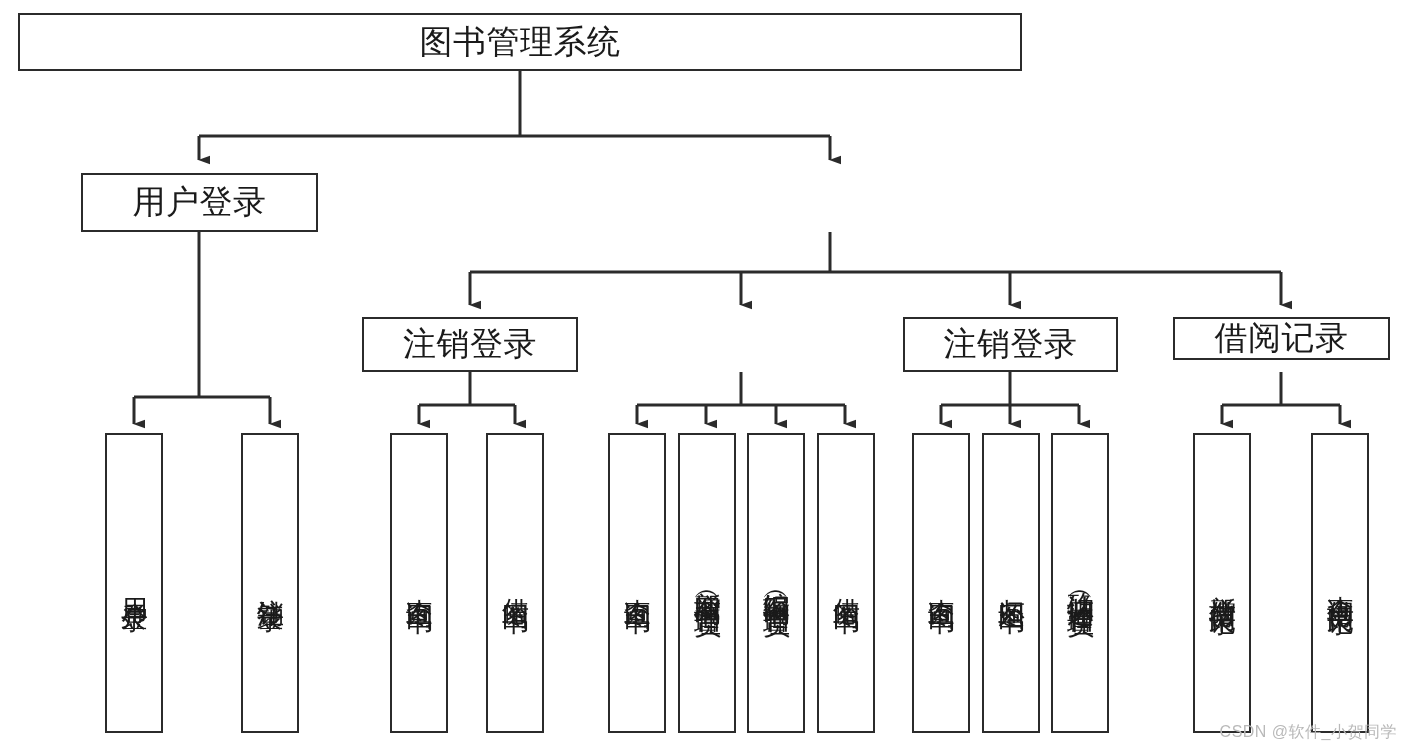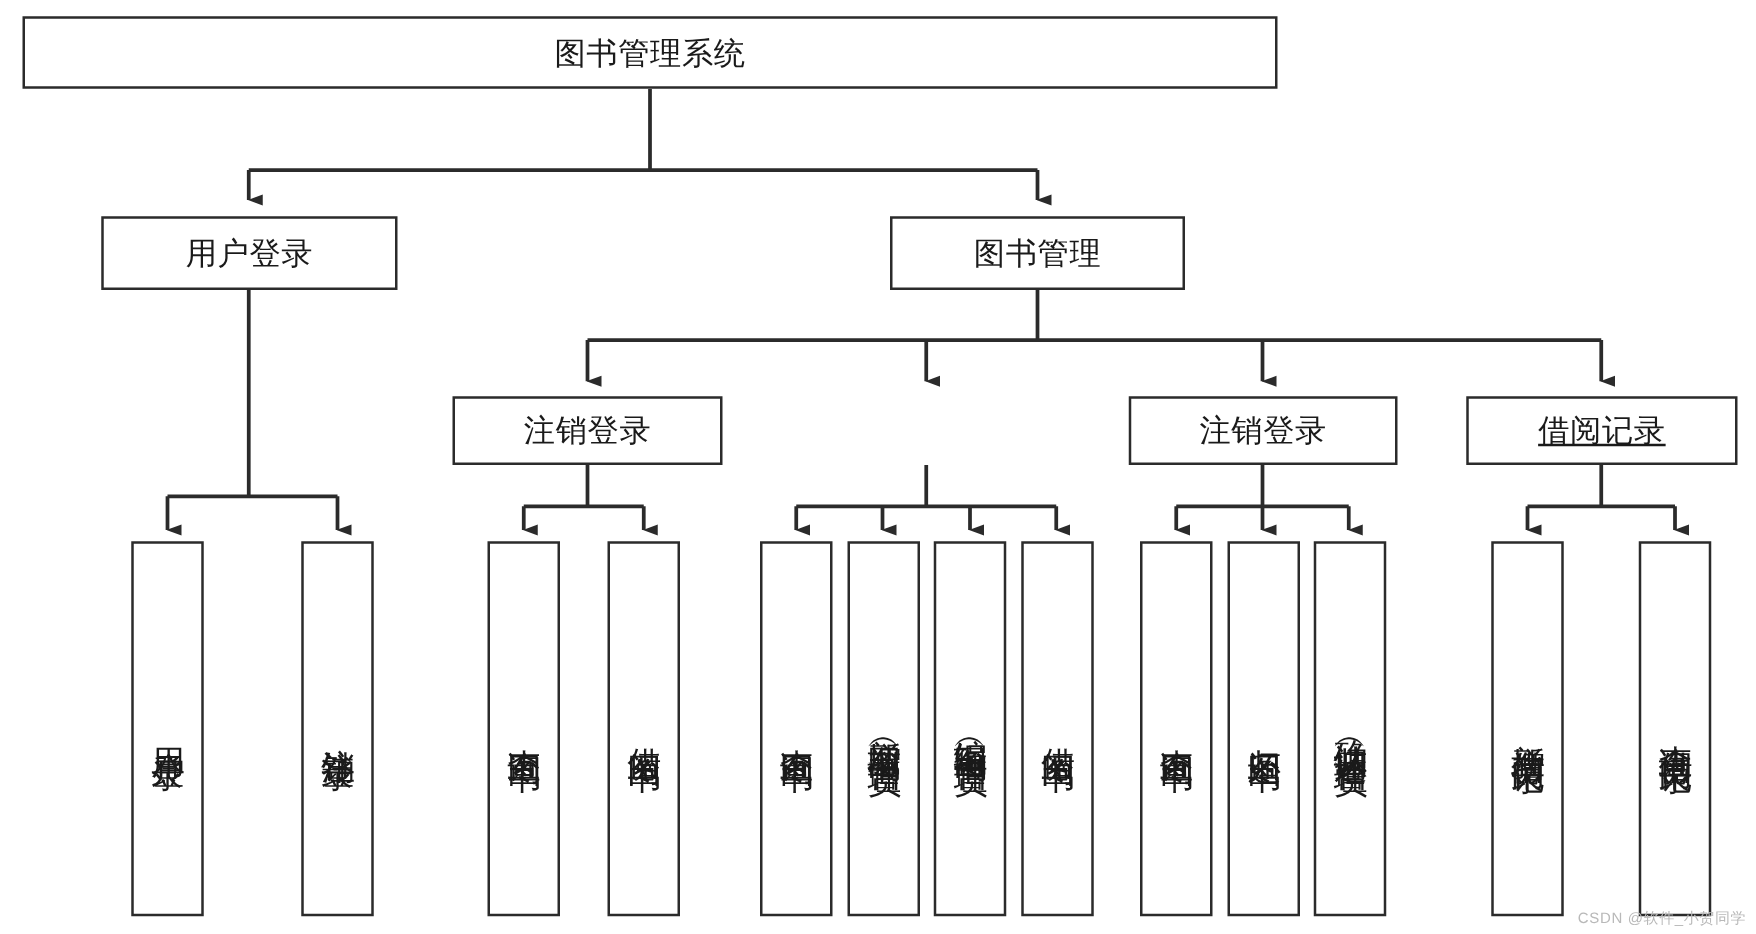--- a/index.html
+++ b/index.html
@@ -29,21 +29,21 @@
     position: absolute;
     box-sizing: border-box;
     border: 2.5px solid #2b2b2b;
     background: #ffffff;
     display: flex;
     align-items: center;
     justify-content: center;
     color: #1a1a1a;
   }
   .node-h {
-    font-size: 25px;
+    font-size: 33px;
     letter-spacing: 0.5px;
     white-space: nowrap;
     text-align: center;
   }
   .node-v {
     writing-mode: vertical-rl;
     text-orientation: upright;
     font-size: 27px;
     line-height: 1.15;
     letter-spacing: 3px;
@@ -52,21 +52,21 @@
   }
   .node-v .vlabel {
     writing-mode: vertical-rl;
     text-orientation: upright;
     display: block;
   }
   #watermark {
     position: absolute;
     right: 8px;
     bottom: 4px;
-    font-size: 12px;
+    font-size: 16px;
     color: #b9b9b9;
     white-space: nowrap;
     letter-spacing: 0.5px;
   }
 </style>
 </head>
 <body>
 
 <div id="canvas">
 
@@ -120,31 +120,28 @@
     </g>
   </svg>
 
   <div class="node node-h" style="left:18px; top:13px; width:1004px; height:58px;">
     <span>图书管理系统</span>
   </div>
 
   <div class="node node-h" style="left:81px; top:173px; width:237px; height:59px;">
     <span>用户登录</span>
   </div>
-  <div class="node node-h" style="left:712px; top:173px; width:236px; height:59px;">
-    <span>图书管理</span>
-  </div>
 
   <div class="node node-h" style="left:362px; top:317px; width:216px; height:55px;">
     <span>注销登录</span>
   </div>
   <div class="node node-h" style="left:903px; top:317px; width:215px; height:55px;">
     <span>注销登录</span>
   </div>
-  <div class="node node-h" style="left:1173px; top:317px; width:217px; height:55px;text-decoration:underline;">
+  <div class="node node-h" style="left:1173px; top:317px; width:217px; height:43px;">
     <span>借阅记录</span>
   </div>
 
   <div class="node node-v" style="left:105px; top:433px; width:58px; height:300px;">
     <span class="vlabel">用户登录</span>
   </div>
   <div class="node node-v" style="left:241px; top:433px; width:58px; height:300px;">
     <span class="vlabel">注销登录</span>
   </div>
 

